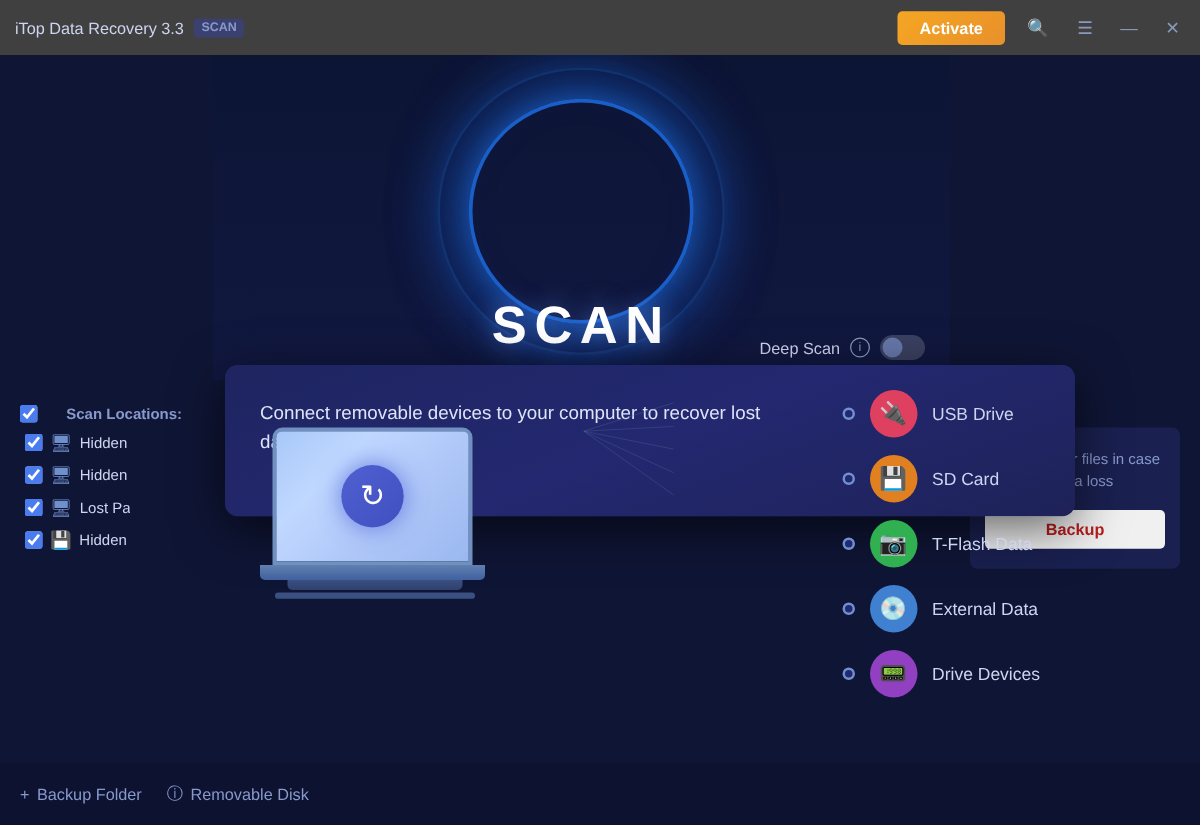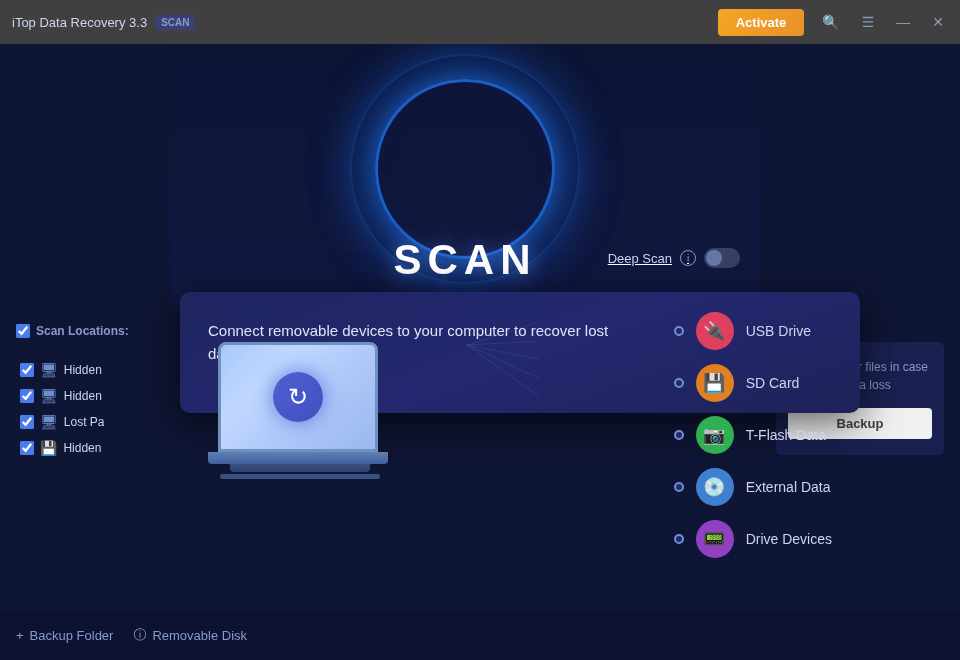--- a/index.html
+++ b/index.html
@@ -135,28 +135,27 @@
       font-weight: 800;
       color: #fff;
       letter-spacing: 6px;
       text-shadow: 0 0 20px rgba(100, 150, 255, 0.6);
       z-index: 2;
     }
 
     
     .deep-scan-row {
       position: absolute;
-      top: 204px;
+      top: 224px;
       right: 0;
       display: flex;
       align-items: center;
       gap: 8px;
       padding-right: 20px;
       z-index: 5;
-      text-decoration: underline;
     }
     .deep-scan-label {
       font-size: 13px;
       color: #cdd5f0;
     }
     .info-icon {
       width: 16px;
       height: 16px;
       border-radius: 50%;
       border: 1px solid #8899bb;
@@ -317,22 +316,22 @@
     }
 
     
     .sidebar-content {
       padding-top: 280px;
       padding-left: 16px;
       padding-right: 8px;
     }
     .scan-locations-header {
       display: flex;
-      gap: 6px;
-      margin-bottom: 24px;
+      gap: 23px;
+      margin-bottom: 8px;
     }
     .scan-checkbox {
       width: 14px;
       height: 14px;
       accent-color: #4a7cf0;
       cursor: pointer;
     }
     .scan-locations-label {
       font-size: 12px;
       color: #8899cc;
@@ -418,21 +417,21 @@
     }
     .backup-card-text {
       font-size: 12px;
       color: #8899cc;
       line-height: 1.5;
       margin-bottom: 14px;
     }
     .backup-btn {
       width: 100%;
       background: #f0f0f0;
-      color: #404040;
+      color: #b91c1c;
       border: none;
       border-radius: 4px;
       padding: 8px 0;
       font-size: 13px;
       font-weight: 600;
       cursor: pointer;
     }
   </style>
 </head>
 <body>

